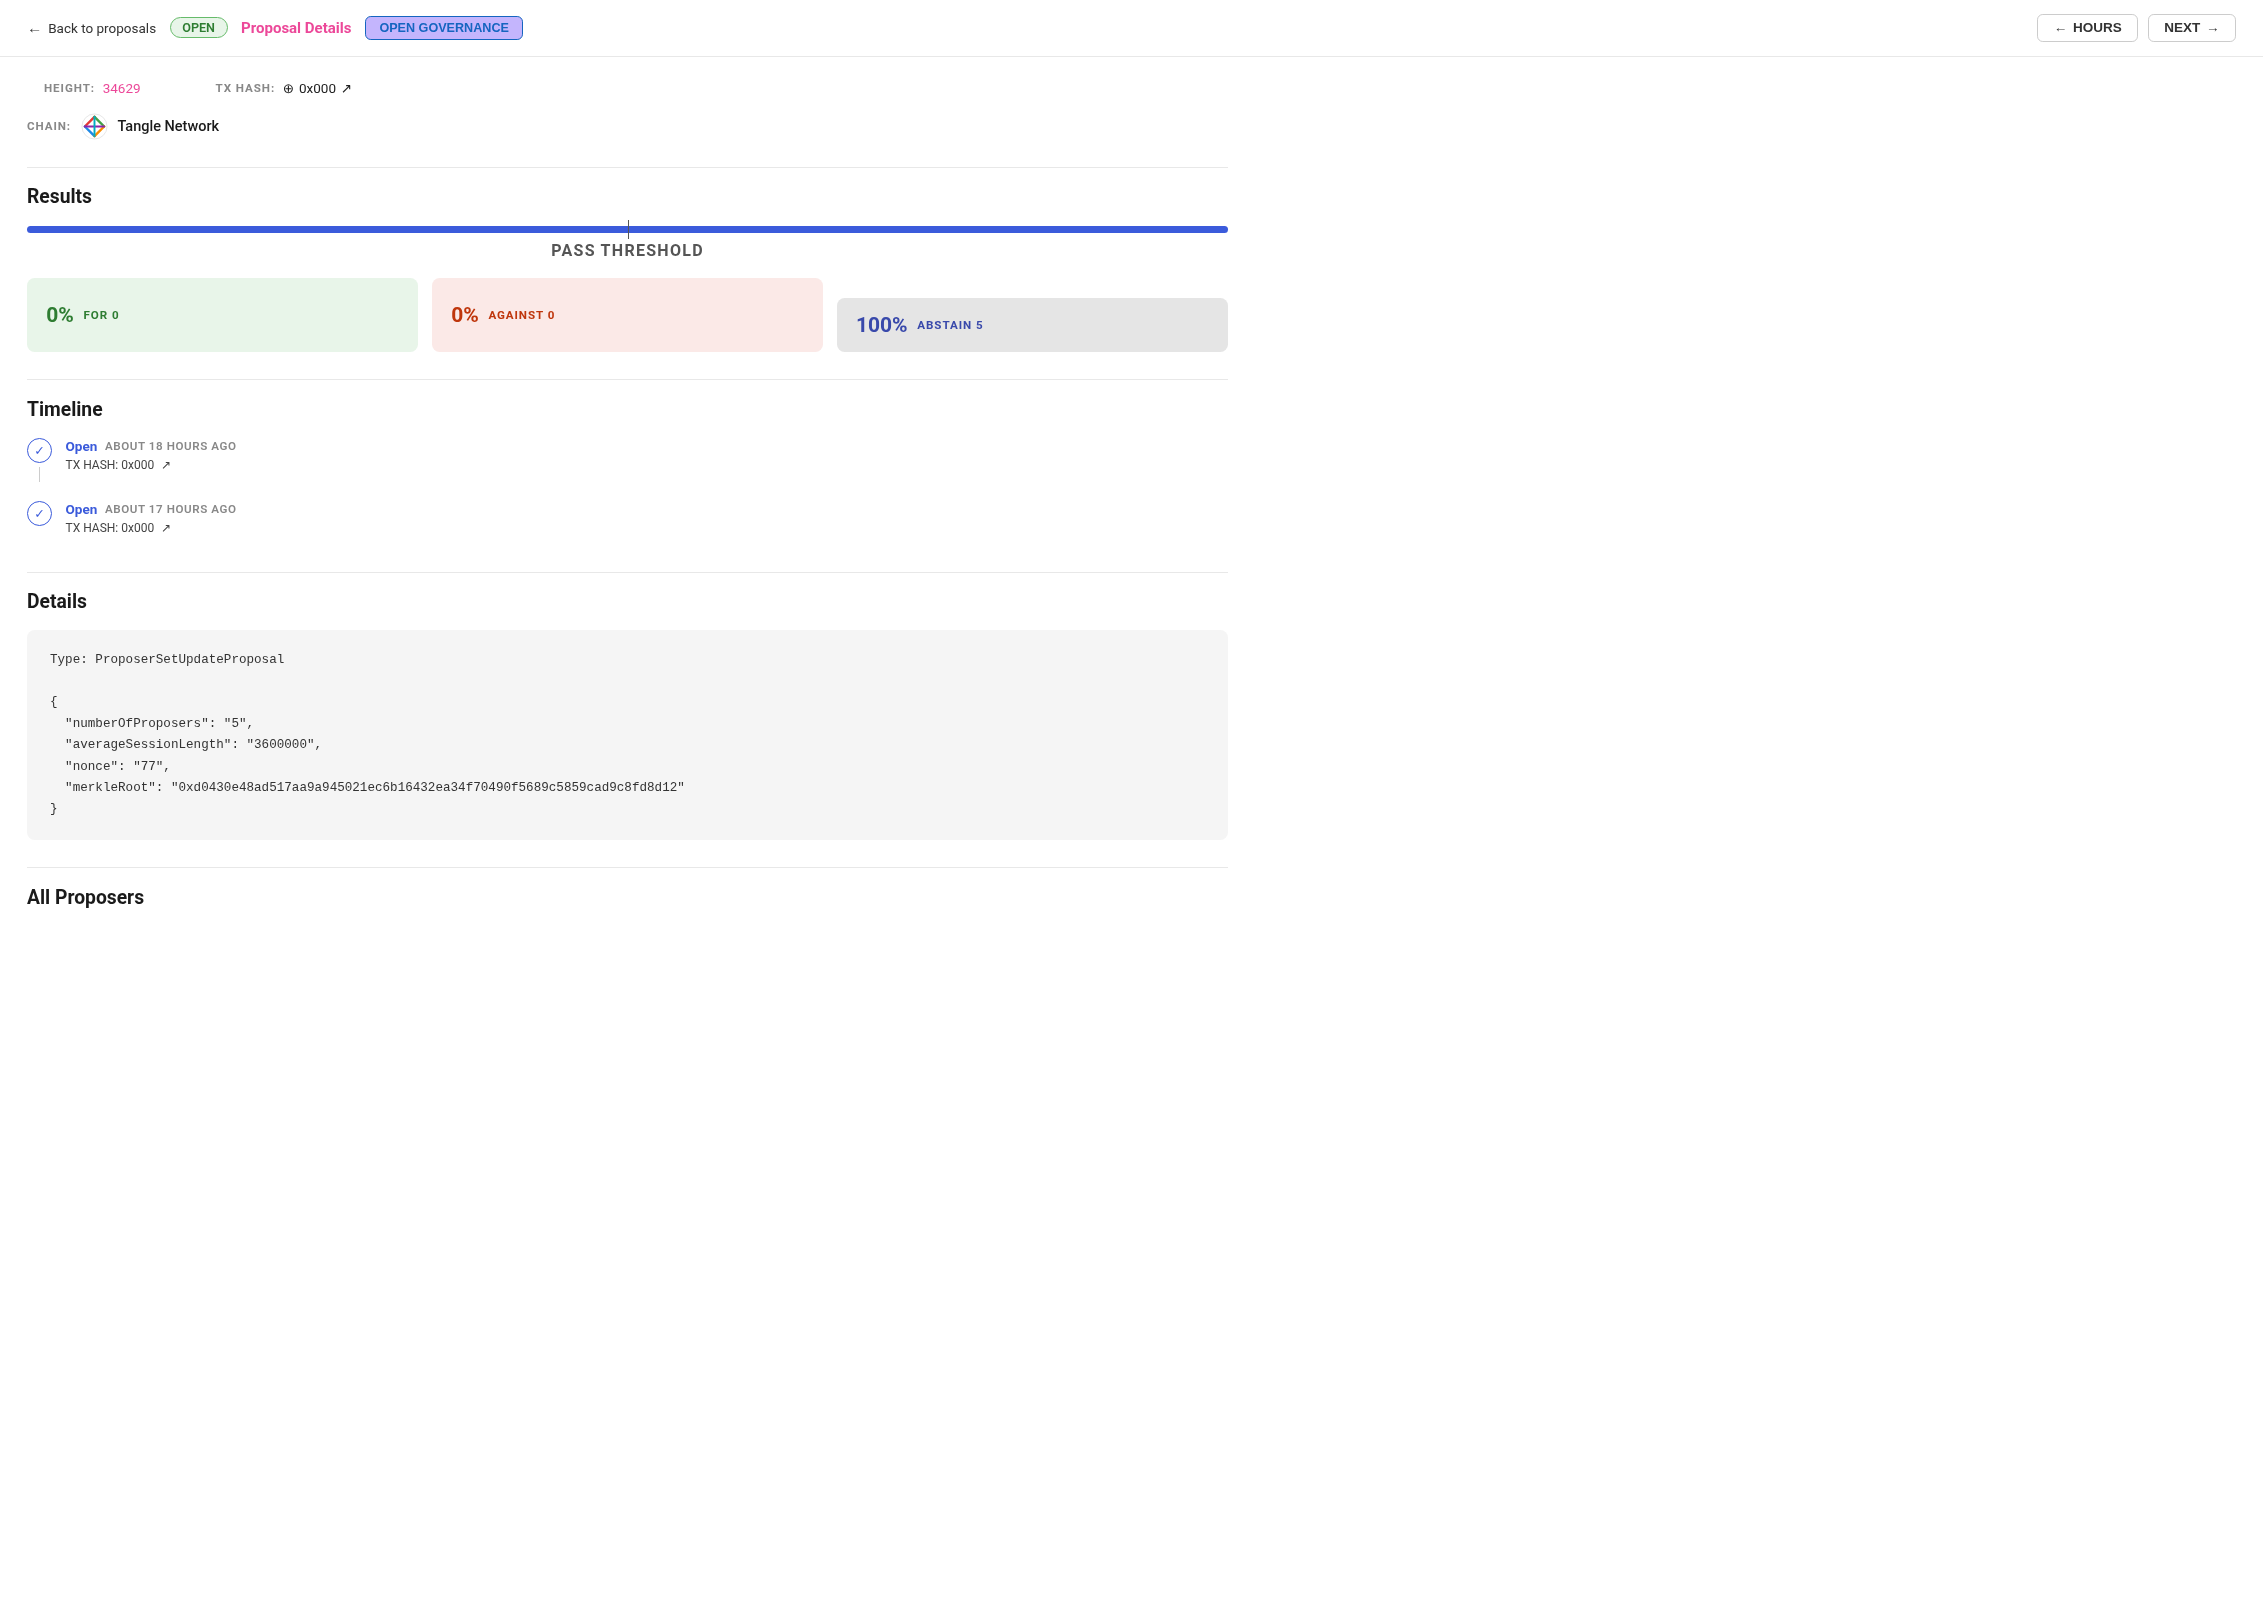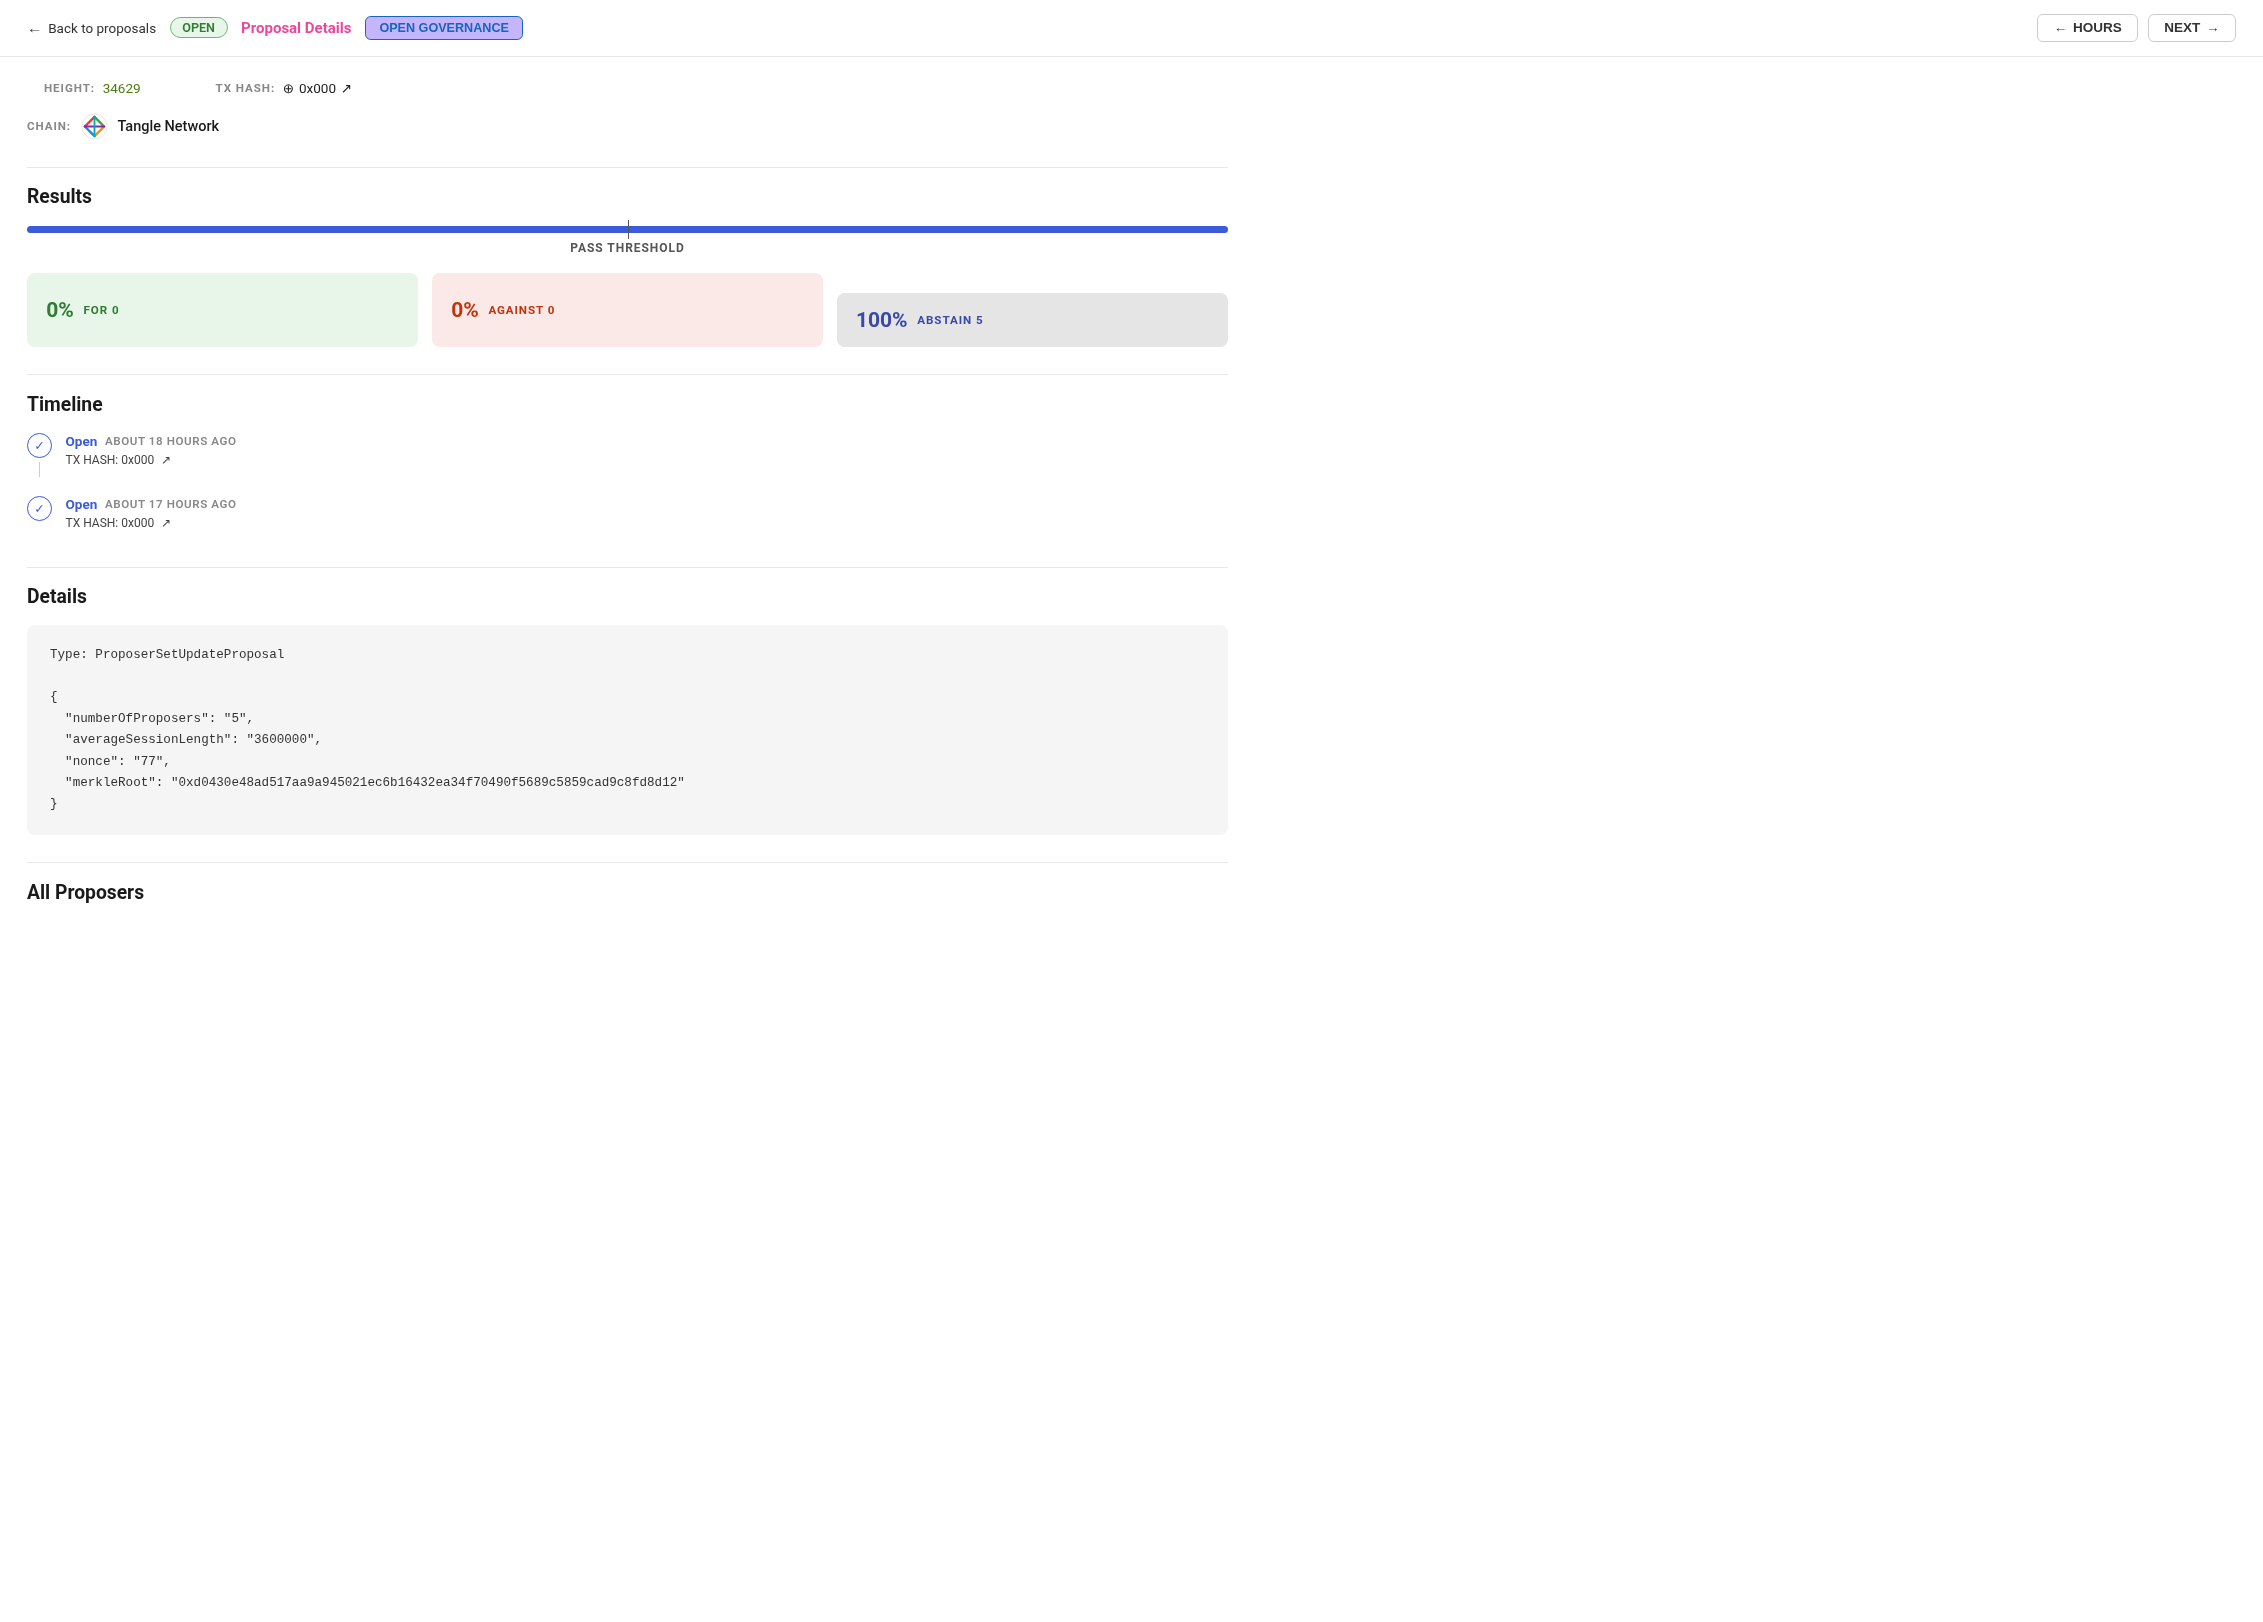--- a/index.html
+++ b/index.html
@@ -89,21 +89,21 @@
     }
     .meta-label {
       font-size: 11.6px;
       font-weight: 700;
       color: #888;
       letter-spacing: 0.08em;
       text-transform: uppercase;
     }
     .meta-value {
       font-size: 13.5px;
-      color: #4d7c0f;
+      color: #ec4899;
     }
     .tx-hash-link {
       display: flex;
       align-items: center;
       gap: 4.8px;
       color: #222;
       font-size: 13.5px;
     }
     .chain-row {
       display: flex;
@@ -142,21 +142,21 @@
     .threshold-line {
       position: absolute;
       top: -5.8px;
       left: 50%;
       width: 1.9px;
       height: 19.3px;
       background: #555;
     }
     .threshold-label {
       text-align: center;
-      font-size: 12px;
+      font-size: 16px;
       font-weight: 700;
       color: #555;
       letter-spacing: 0.08em;
       margin-top: 3.9px;
     }
 
     .vote-cards {
       display: flex;
       gap: 13.5px;
       margin-top: 17.4px;

